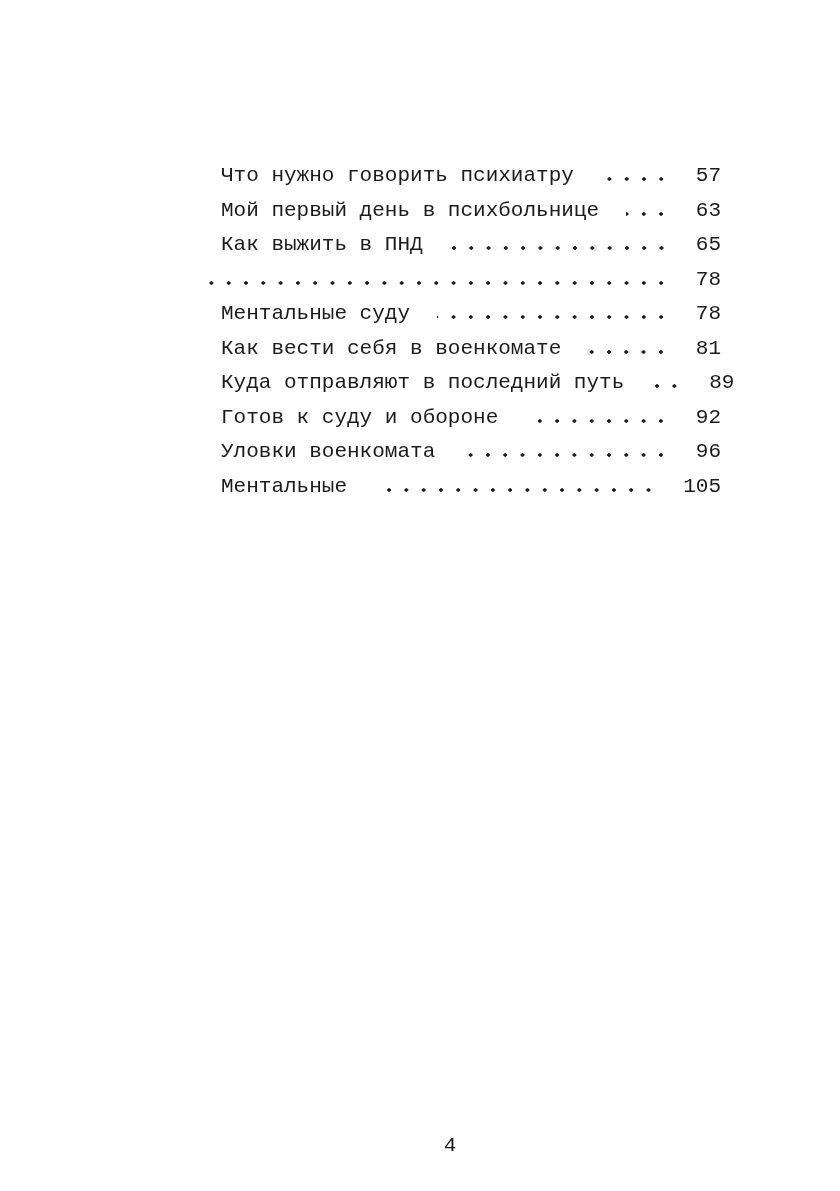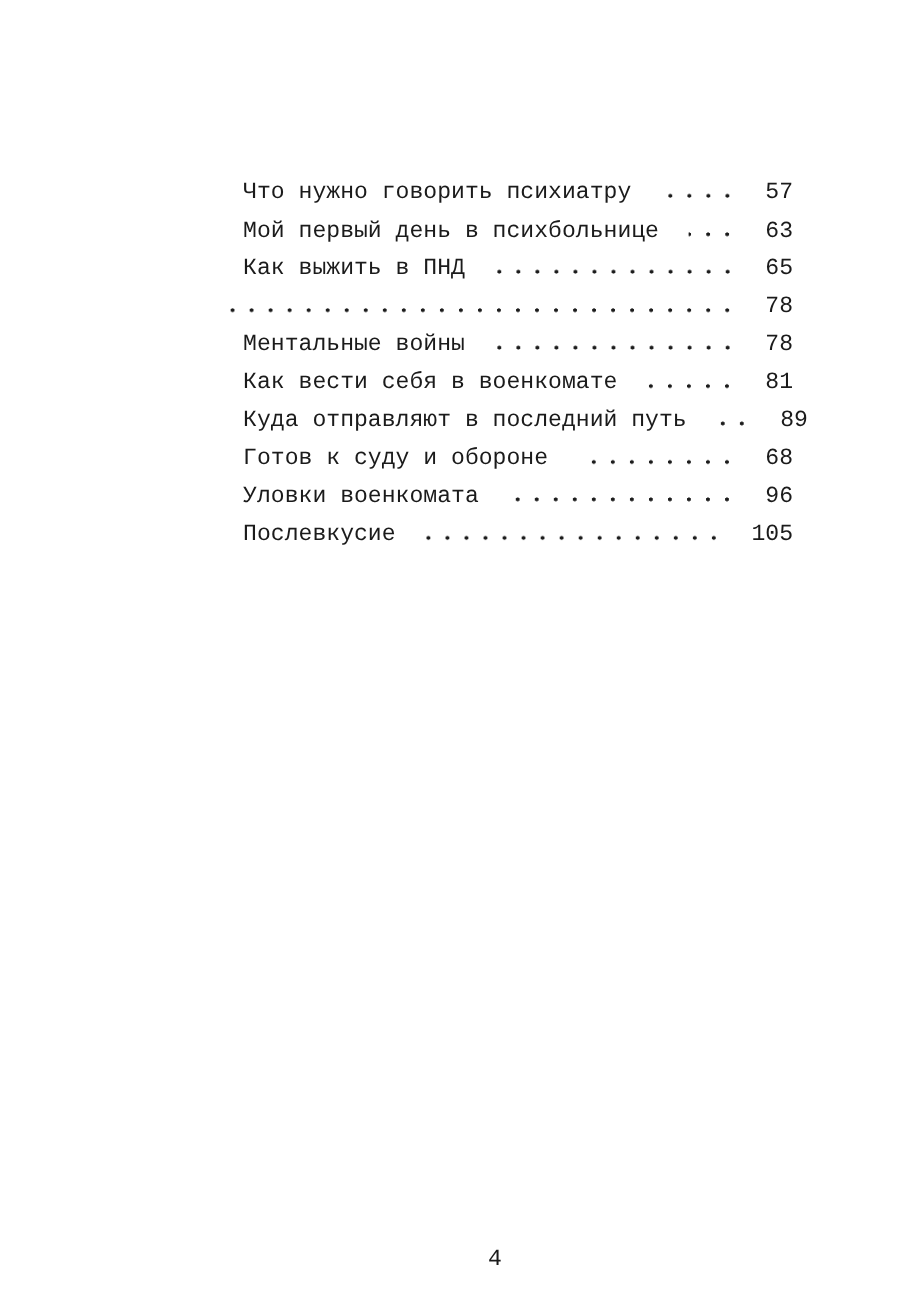--- a/index.html
+++ b/index.html
@@ -76,46 +76,46 @@
       <div class="toc-row level-2">
     <span class="toc-title">Как выжить в ПНД</span>
     <span class="toc-dots"></span>
     <span class="toc-page">65</span>
   </div>
       <div class="toc-row level-1">
     <span class="toc-dots"></span>
     <span class="toc-page">78</span>
   </div>
       <div class="toc-row level-2">
-    <span class="toc-title">Ментальные войны</span>
+    <span class="toc-title">Ментальные суду</span>
     <span class="toc-dots"></span>
     <span class="toc-page">78</span>
   </div>
       <div class="toc-row level-2">
     <span class="toc-title">Как вести себя в военкомате</span>
     <span class="toc-dots"></span>
     <span class="toc-page">81</span>
   </div>
       <div class="toc-row level-2">
     <span class="toc-title">Куда отправляют в последний путь</span>
     <span class="toc-dots"></span>
     <span class="toc-page">89</span>
   </div>
       <div class="toc-row level-2">
     <span class="toc-title">Готов к суду и обороне</span>
     <span class="toc-dots"></span>
-    <span class="toc-page">68</span>
+    <span class="toc-page">92</span>
   </div>
       <div class="toc-row level-2">
     <span class="toc-title">Уловки военкомата</span>
     <span class="toc-dots"></span>
     <span class="toc-page">96</span>
   </div>
       <div class="toc-row level-2">
-    <span class="toc-title">Послевкусие</span>
+    <span class="toc-title">Ментальные</span>
     <span class="toc-dots"></span>
     <span class="toc-page">105</span>
   </div>
     </div>
 
   <div class="footer-page-number">4</div>
 
 </div>
 
 </body></html>

